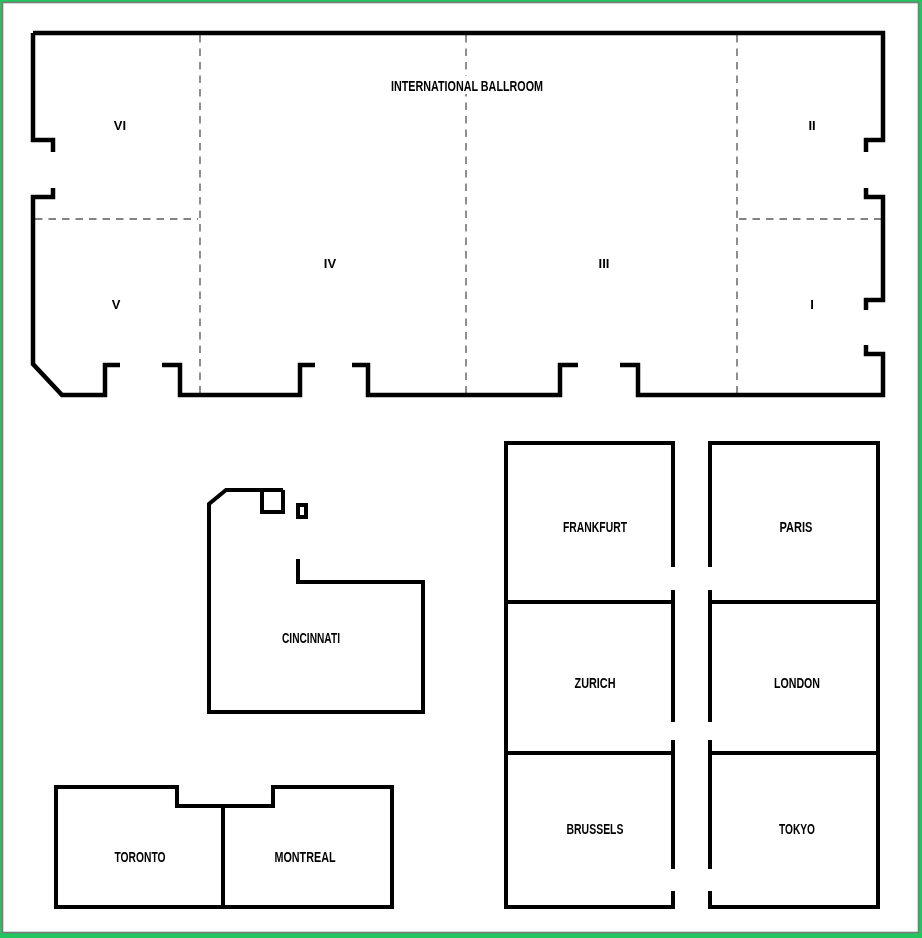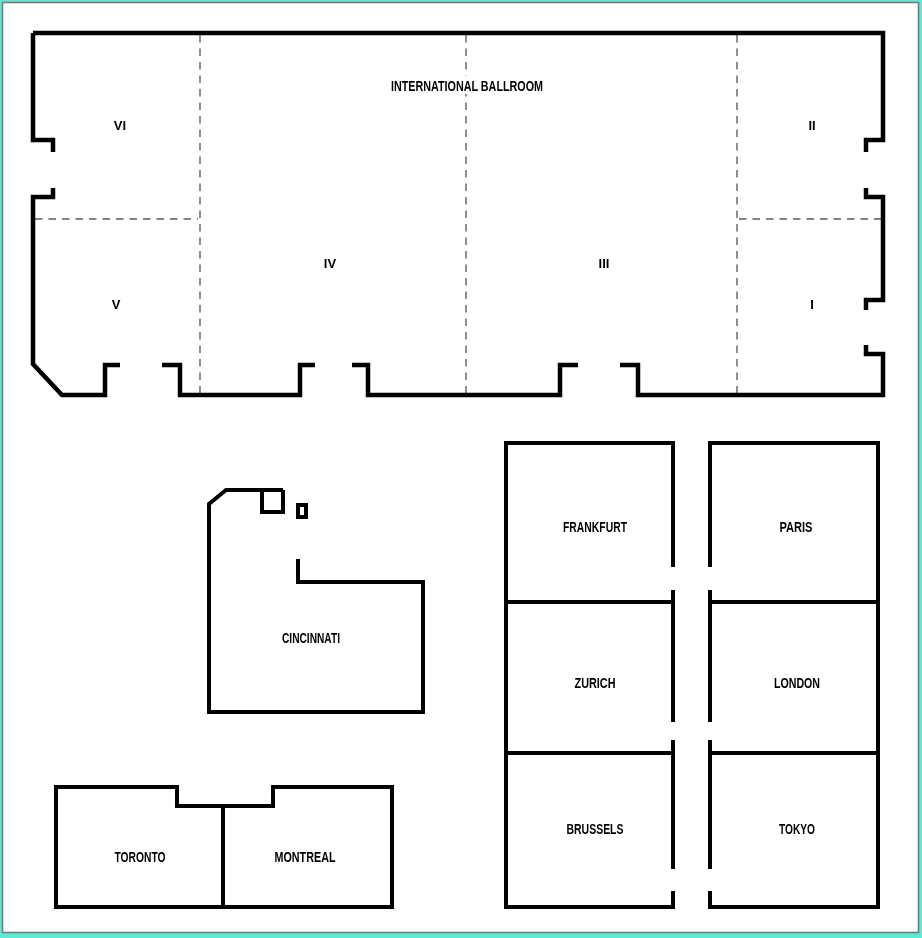--- a/index.html
+++ b/index.html
@@ -5,21 +5,21 @@
   html, body {
     margin: 0;
     padding: 0;
     background: #ffffff;
     font-family: "Liberation Sans", sans-serif;
   }
   .stage {
     position: relative;
     width: 922px;
     height: 938px;
-    background: #5eead4;
+    background: #22c55e;
     overflow: hidden;
   }
   svg { display: block; }
   .wall {
     fill: none;
     stroke: #000000;
     stroke-width: 4.5;
     stroke-linejoin: miter;
   }
   .wall-thin {

